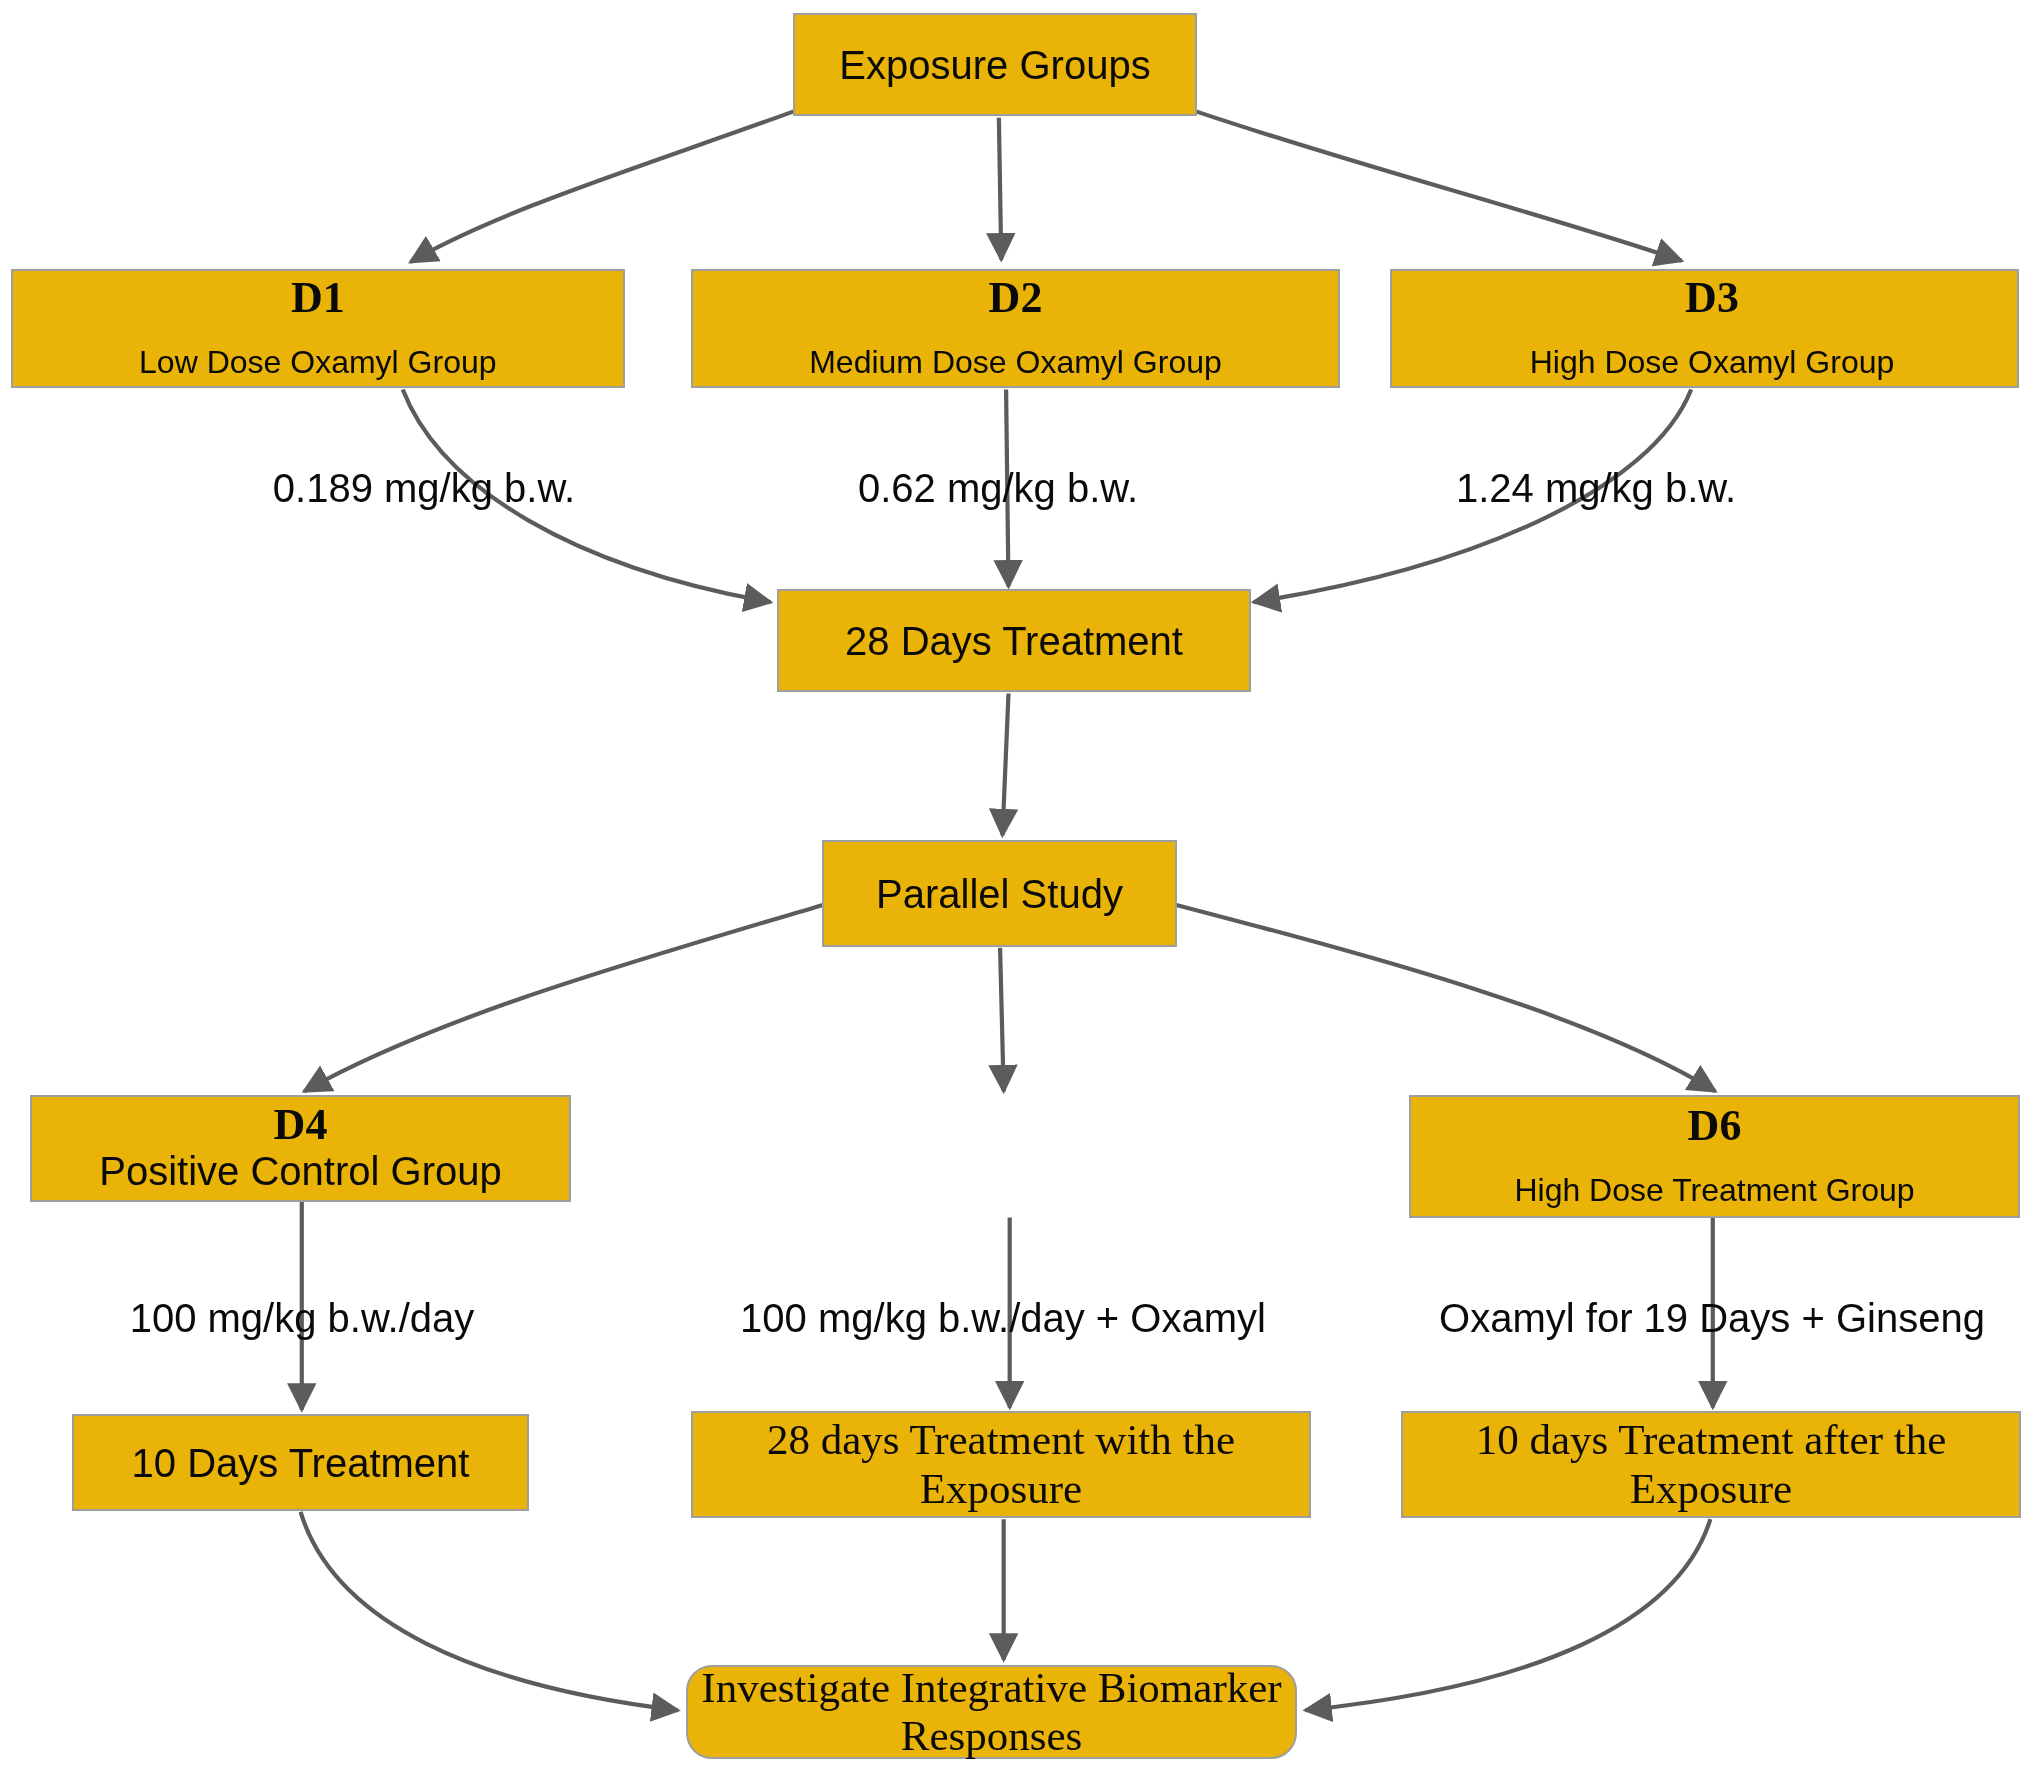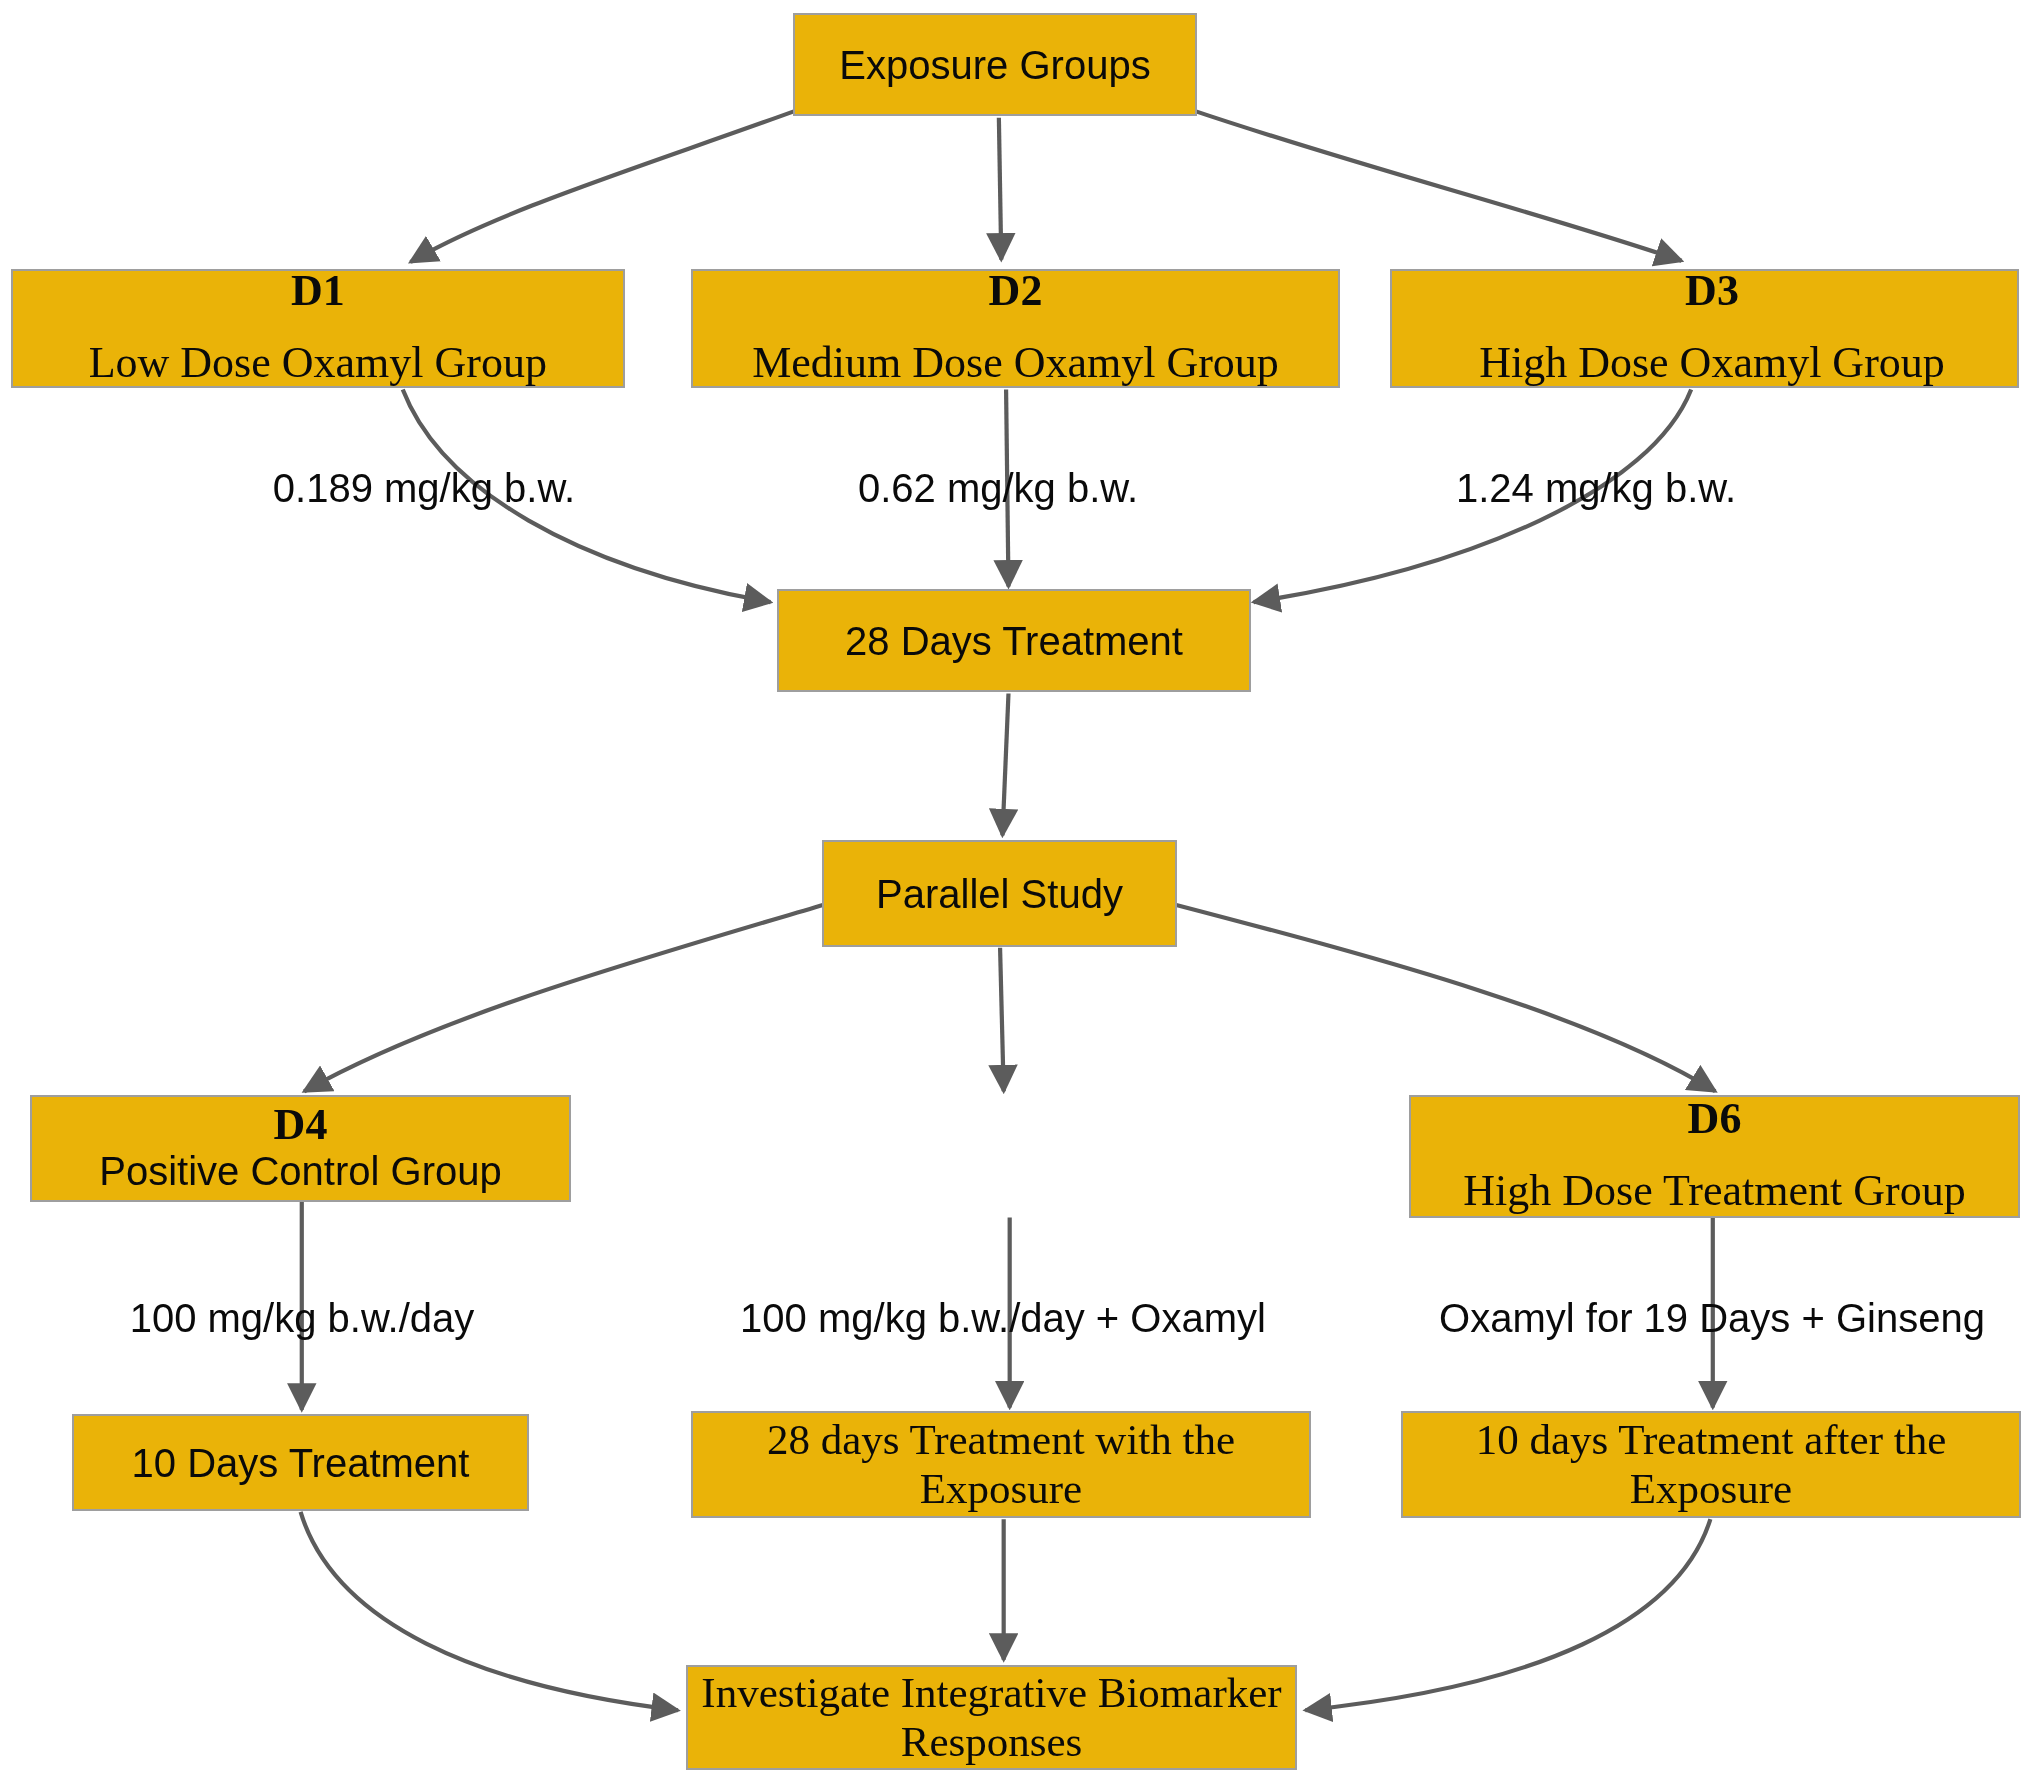--- a/index.html
+++ b/index.html
@@ -4,21 +4,21 @@
 <style>
   html,body{margin:0;padding:0;background:#ffffff;}
   .canvas{position:relative;width:2035px;height:1786px;background:#ffffff;overflow:hidden;}
   .edges-svg{position:absolute;left:0;top:0;z-index:0;}
   .node{
     position:absolute;background:#eab308;border:2.4px solid #9e9e9e;box-sizing:border-box;
     display:flex;flex-direction:column;align-items:center;justify-content:center;
     text-align:center;color:#0a0a0a;z-index:2;
   }
   .sans{font-family:"Liberation Sans",sans-serif;font-size:40px;line-height:1.15;}
-  .serif{font-family:Liberation Serif, serif;font-size:44px;line-height:1.12;margin-top:24px;}
+  .serif{font-family:Liberation Sans, sans-serif;font-size:32px;line-height:1.12;margin-top:24px;}
   .serif-sm{font-family:"Liberation Serif",serif;font-size:43px;line-height:1.12;align-items:flex-end;}
   .node-title{font-family:"Liberation Serif",serif;font-weight:bold;font-size:44px;line-height:1.02;}
   .edge-label{
     position:absolute;transform:translate(-50%,-50%);white-space:nowrap;
     font-family:"Liberation Sans",sans-serif;font-size:40px;color:#0a0a0a;z-index:1;
   }
 </style>
 </head>
 <body>
 
@@ -95,18 +95,18 @@
   <div class="node sans" style="left:72px;top:1414px;width:457px;height:97px;">
     <span>10 Days Treatment</span>
   </div>
   <div class="node serif-sm" style="left:691px;top:1411px;width:620px;height:107px;">
     <span>28 days Treatment with the Exposure</span>
   </div>
   <div class="node serif-sm" style="left:1401px;top:1411px;width:620px;height:107px;">
     <span>10 days Treatment after the Exposure</span>
   </div>
 
-  <div class="node serif-sm" style="left:686px;top:1665px;width:611px;height:105px;">
+  <div class="node serif-sm" style="left:686px;top:1665px;width:611px;height:94px;border-radius:26px;">
     <span>Investigate Integrative Biomarker Responses</span>
   </div>
 
 </div>
 
 
 </body></html>

